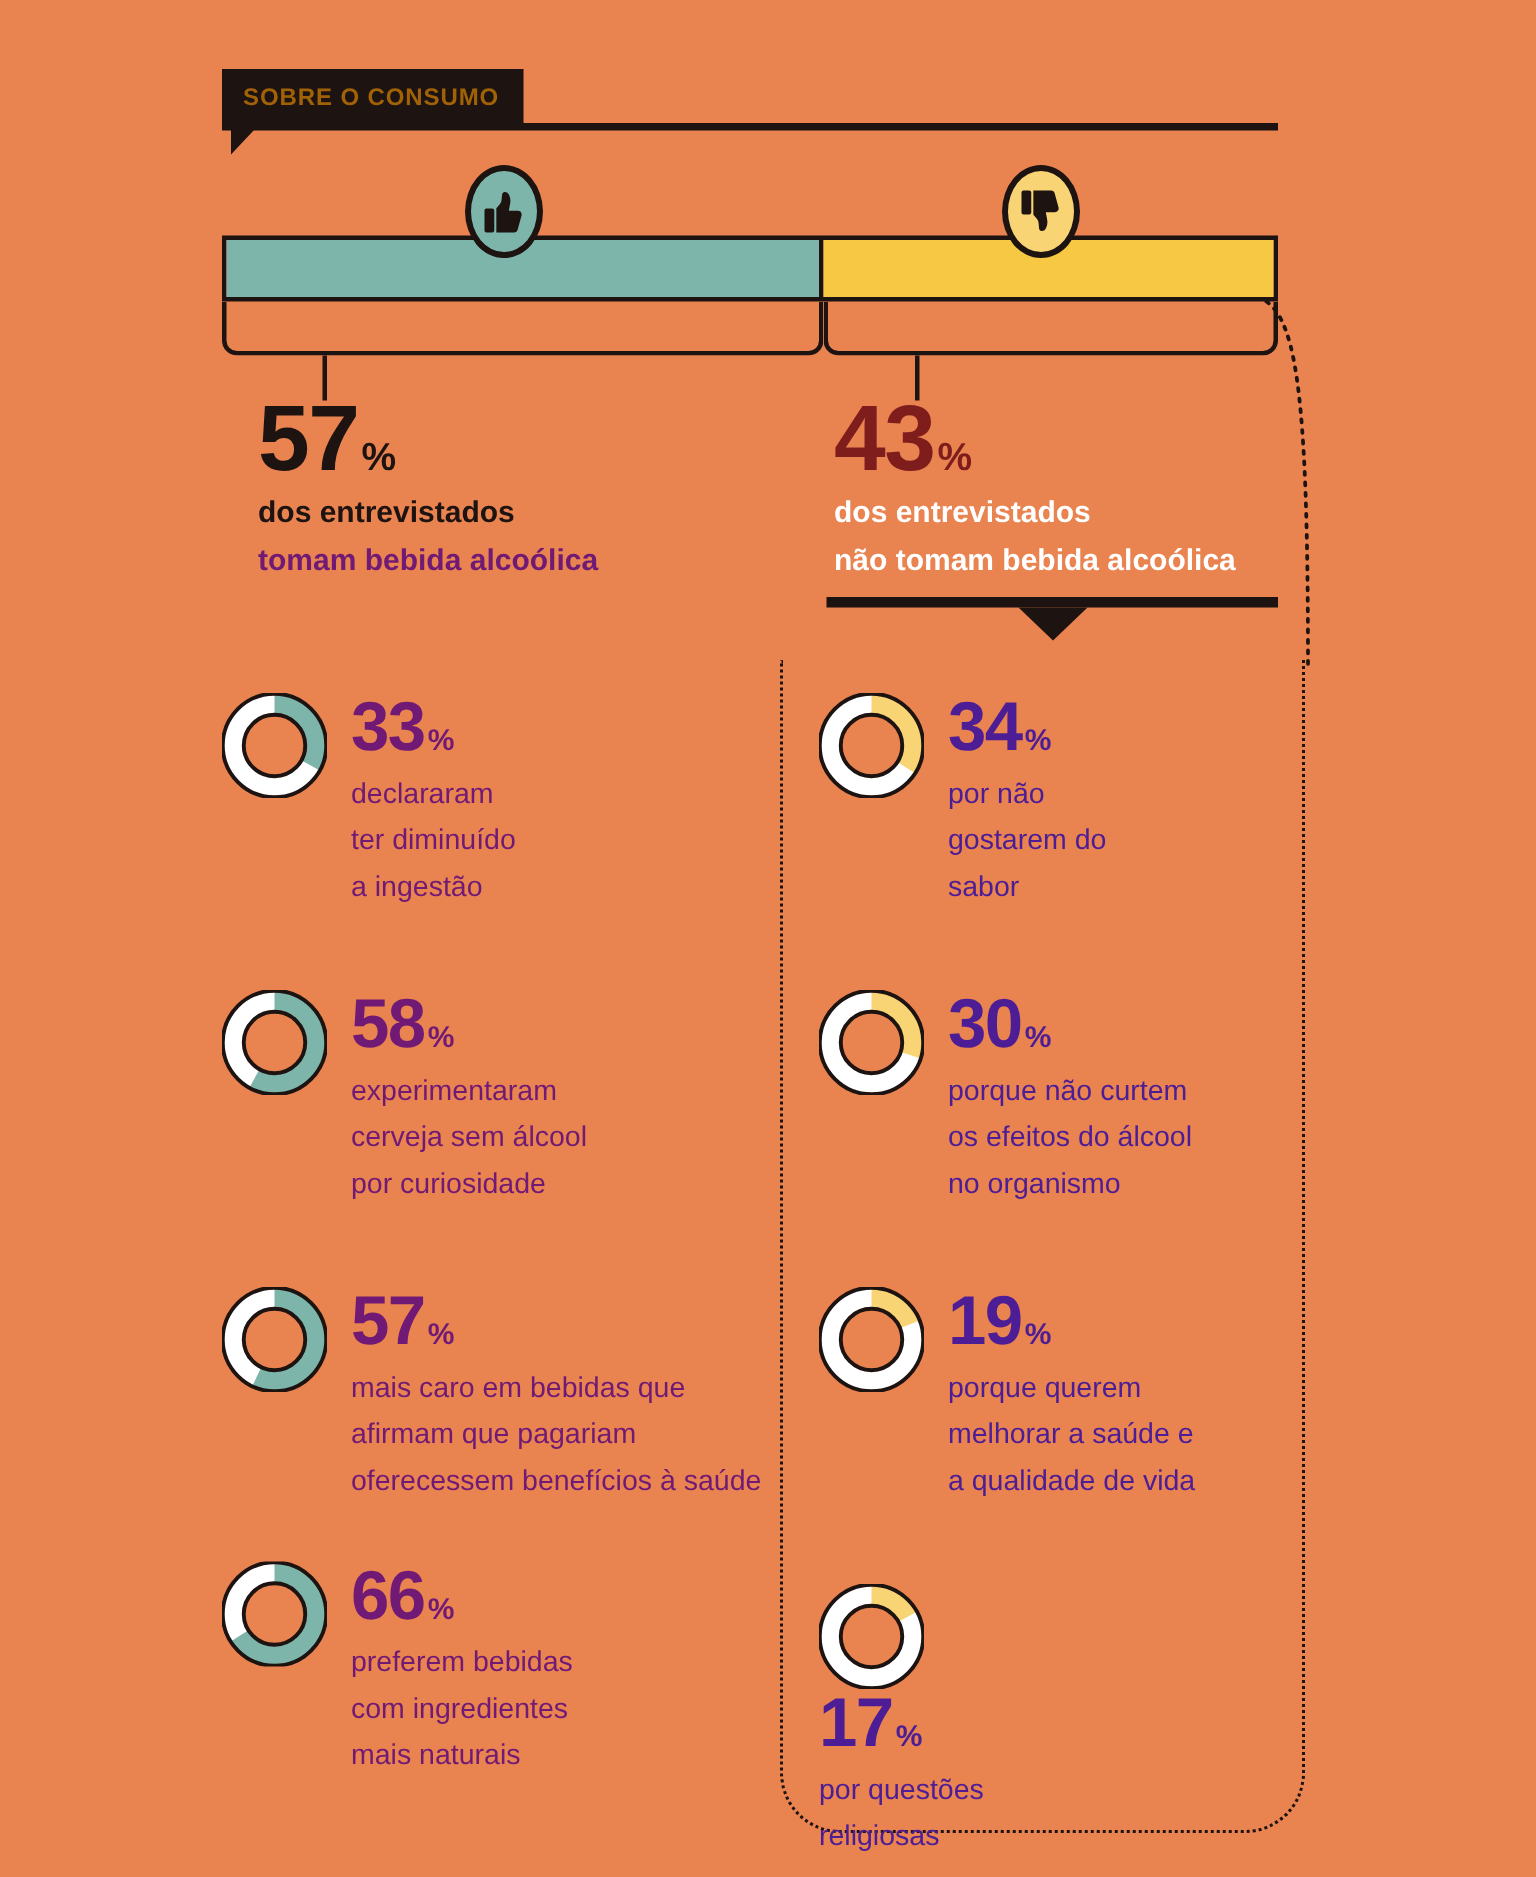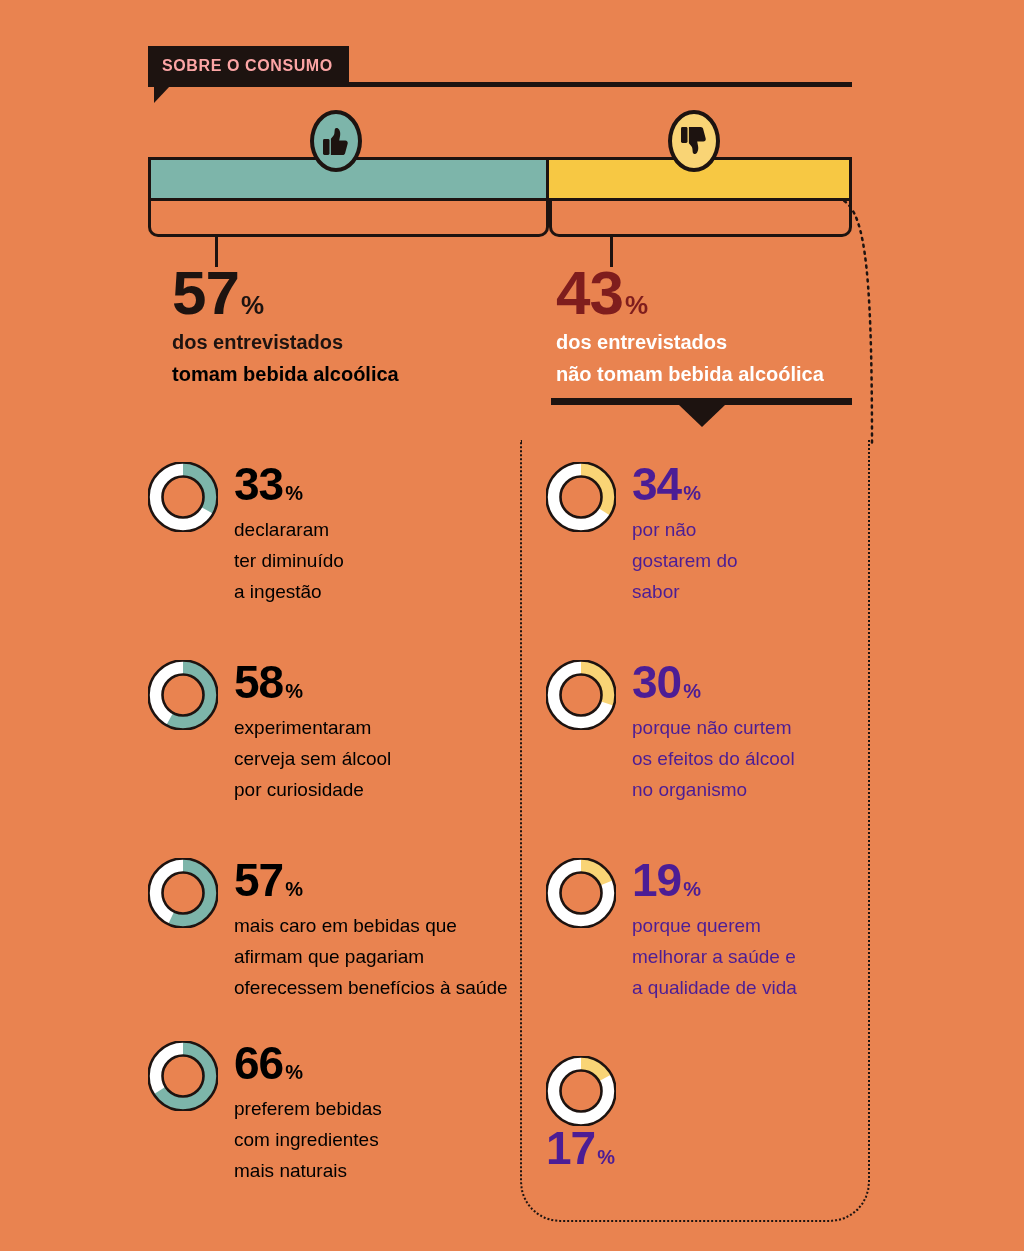--- a/index.html
+++ b/index.html
@@ -35,21 +35,21 @@
     position: absolute;
     left: 0;
     top: 0;
     height: 40px;
     background: #1d1310;
     display: flex;
     align-items: center;
     padding: 0 16px 0 14px;
   }
   .header-tag-text {
-    color: #fca5a5;
+    color: #a16207;
     font-size: 16px;
     font-weight: bold;
     letter-spacing: 0.6px;
     white-space: nowrap;
   }
   .header-tag-notch {
     position: absolute;
     left: 6px;
     top: 40px;
     width: 0; height: 0;
@@ -169,21 +169,21 @@
   .headline.right .big-num { color: #7f1d1d; }
 
   .headline-l1, .headline-l2 {
     font-size: 20px;
     font-weight: bold;
     line-height: 1.32;
     margin-top: 6px;
     white-space: nowrap;
   }
   .headline.left  .headline-l1 { color: #1d1310; }
-  .headline.left  .headline-l2 { color: #000000; }
+  .headline.left  .headline-l2 { color: #701a75; }
   .headline.right .headline-l1 { color: #ffffff; }
   .headline.right .headline-l2 { color: #ffffff; }
 
   
   .arrow-rule {
     position: absolute;
     left: 551px;
     top: 398px;
     width: 301px;
     height: 7px;
@@ -227,21 +227,21 @@
     font-size: 20px;
     font-weight: bold;
     margin-left: 2px;
   }
   .stat-lines {
     margin-top: 10px;
     font-size: 19px;
     line-height: 1.62;
     white-space: nowrap;
   }
-  .col-left  .stat-num, .col-left  .stat-lines  { color: #000000; }
+  .col-left  .stat-num, .col-left  .stat-lines  { color: #701a75; }
   .col-right .stat-num, .col-right .stat-lines { color: #4c1d95; }
 </style>
 </head>
 <body>
 
 <div class="stage">
 
   <div class="header-wrap">
     <div class="header-rule"></div>
     <div class="header-tag">
@@ -463,16 +463,20 @@
           <circle cx="35" cy="35" r="27.5" fill="none" stroke="#f9d475" stroke-width="14" stroke-dasharray="29.37389131106457 143.41370463637406" transform="rotate(-90 35 35)"></circle>
           <circle cx="35" cy="35" r="34.5" fill="none" stroke="#1d1310" stroke-width="2.6"></circle>
           <circle cx="35" cy="35" r="20.5" fill="none" stroke="#1d1310" stroke-width="2.6"></circle>
         </svg>
       </div>
     <div class="stat-body">
       <div class="stat-num">
         <span>17</span>
         <span class="pct">%</span>
       </div>
+      <div class="stat-lines">
+        <div>por questões</div>
+        <div>religiosas</div>
+      </div>
     </div>
   </div>
 
 </div>
 
 </body></html>

